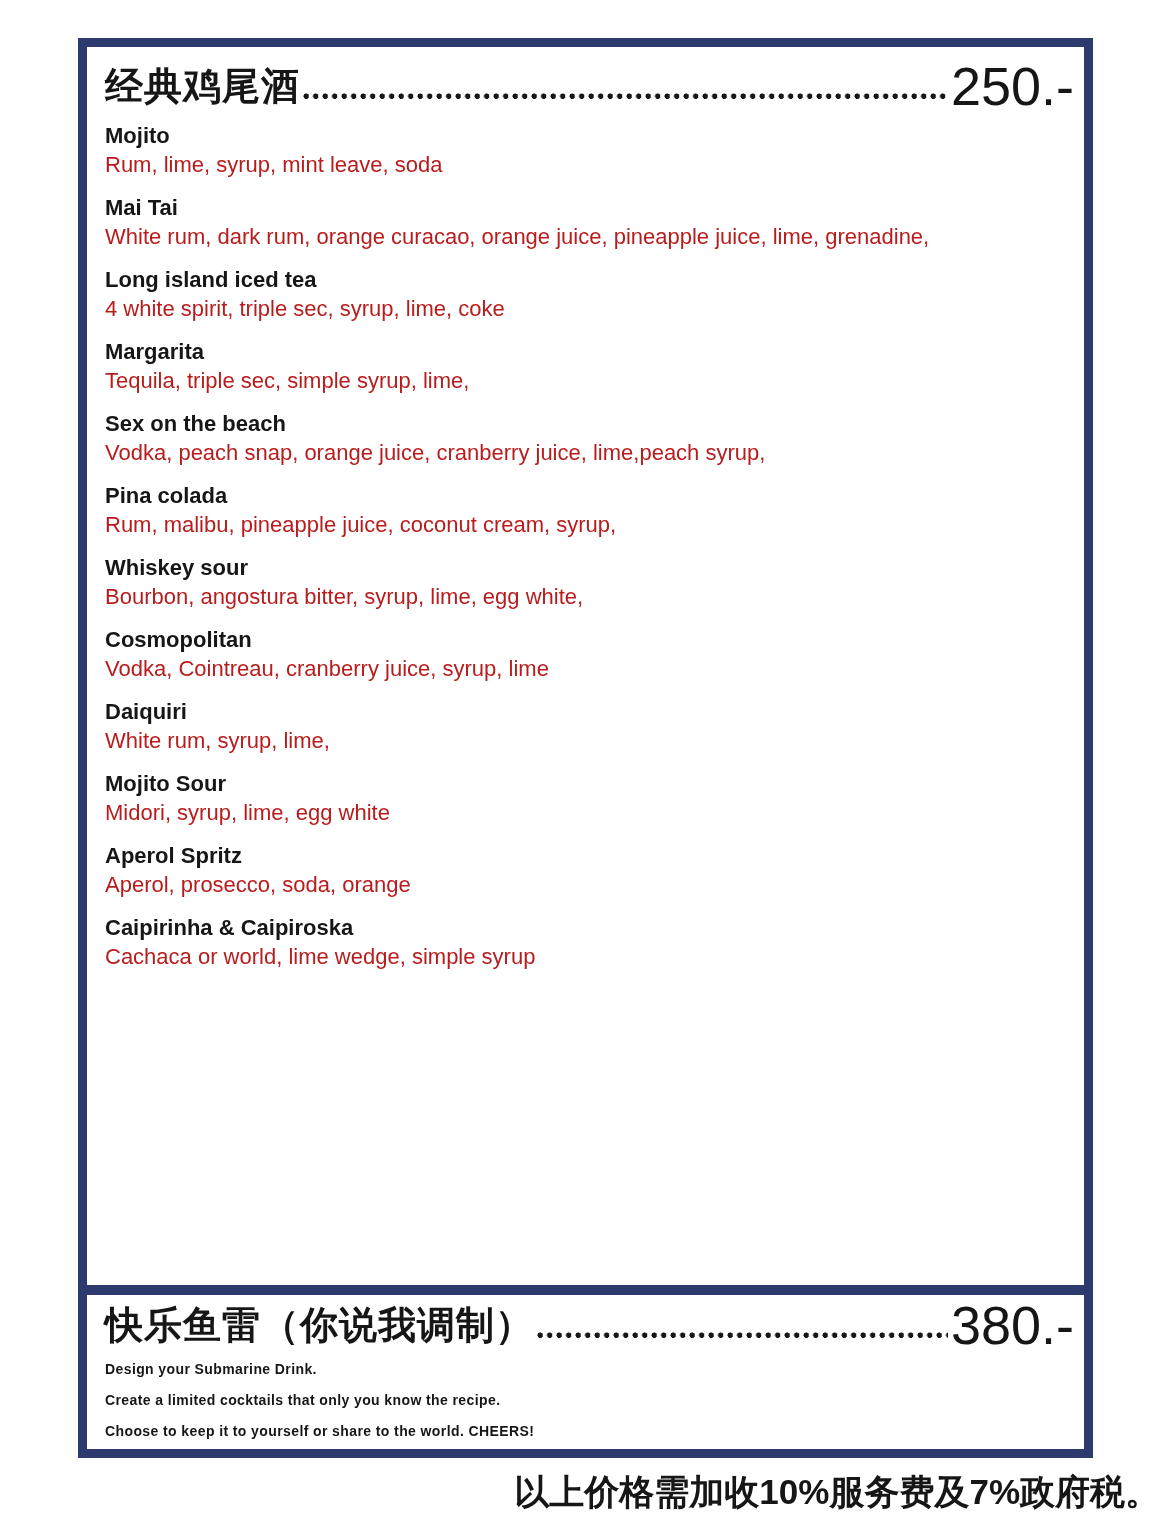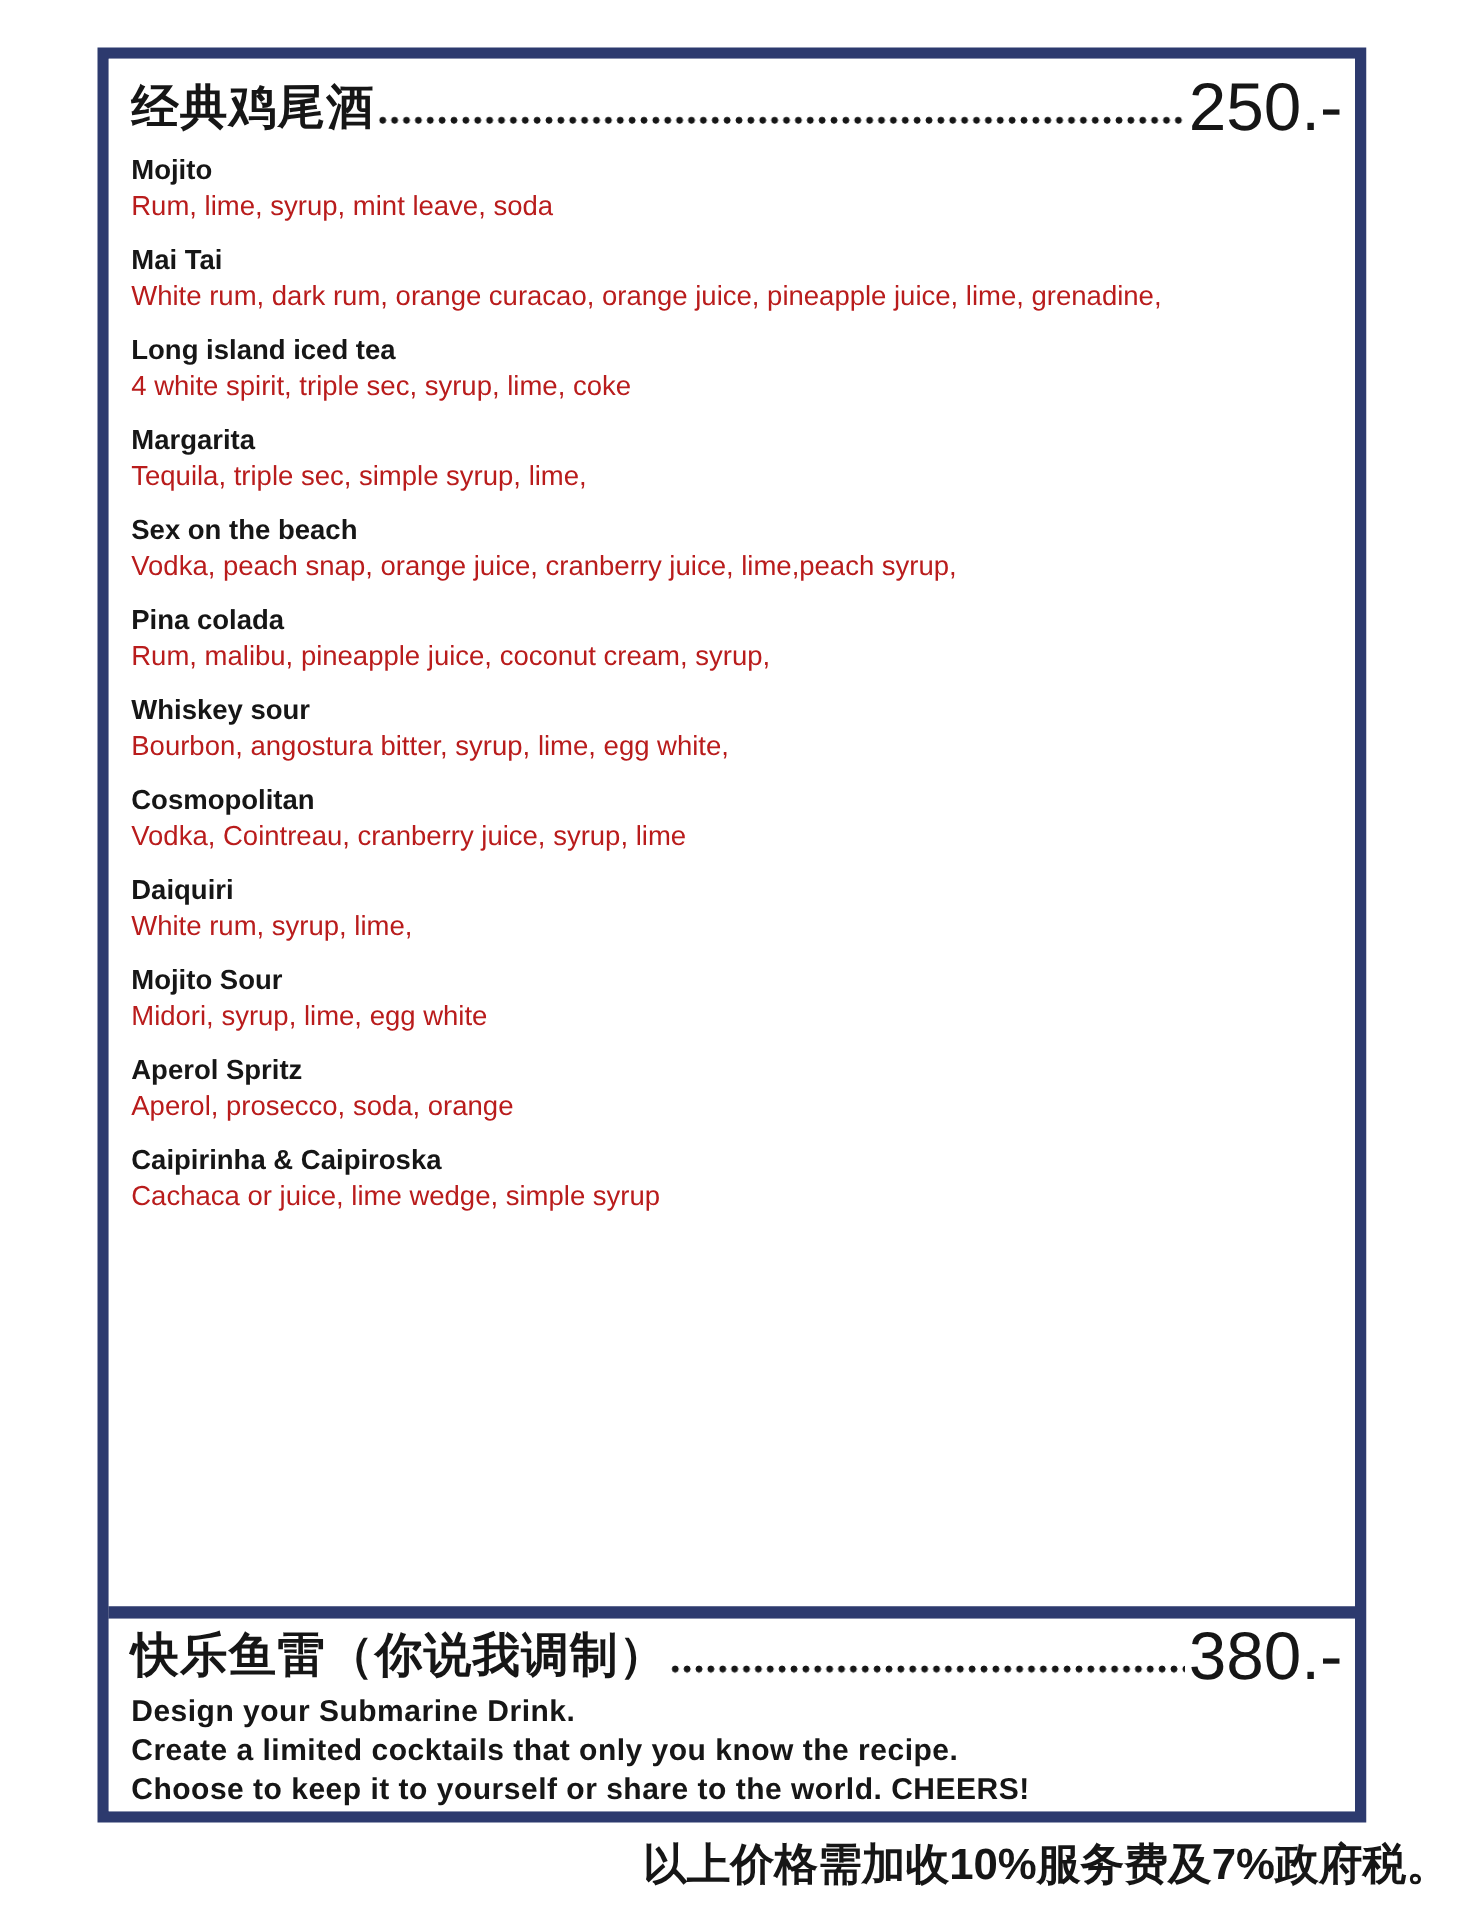--- a/index.html
+++ b/index.html
@@ -21,20 +21,21 @@
     left: 78px;
     top: 38px;
     width: 1015px;
     box-sizing: border-box;
     border: 9px solid #2d3a6e;
     background: #ffffff;
   }
   .section {
     box-sizing: border-box;
     background: #ffffff;
+    border-radius: 27px;
   }
   .section-classic {
     height: 1238px;
     padding: 14px 10px 0 18px;
   }
   .section-submarine {
     height: 154px;
     padding: 5px 10px 0 18px;
   }
   .divider {
@@ -81,21 +82,21 @@
   .item-ingredients {
     font-size: 22px;
     font-weight: 400;
     line-height: 29px;
     color: #b91c1c;
   }
   .desc {
     margin-top: 6px;
   }
   .desc-line {
-    font-size: 24px;
+    font-size: 14px;
     font-weight: 700;
     line-height: 31px;
     letter-spacing: 0.4px;
   }
   .footer-note {
     position: absolute;
     left: 0;
     top: 1472px;
     width: 1160px;
     text-align: right;
@@ -167,21 +168,21 @@
     <div class="item-ingredients">Midori, syrup, lime, egg white</div>
   </div>
 
   <div class="item">
     <div class="item-name">Aperol Spritz</div>
     <div class="item-ingredients">Aperol, prosecco, soda, orange</div>
   </div>
 
   <div class="item">
     <div class="item-name">Caipirinha &amp; Caipiroska</div>
-    <div class="item-ingredients">Cachaca or juice, lime wedge, simple syrup</div>
+    <div class="item-ingredients">Cachaca or world, lime wedge, simple syrup</div>
   </div>
 </div>
     </section>
 
     <div class="divider"></div>
 
     <section class="section section-submarine">
       <div class="title-row">
         <span class="title-cjk">快乐鱼雷（你说我调制）</span>
         <span class="dots"></span>

